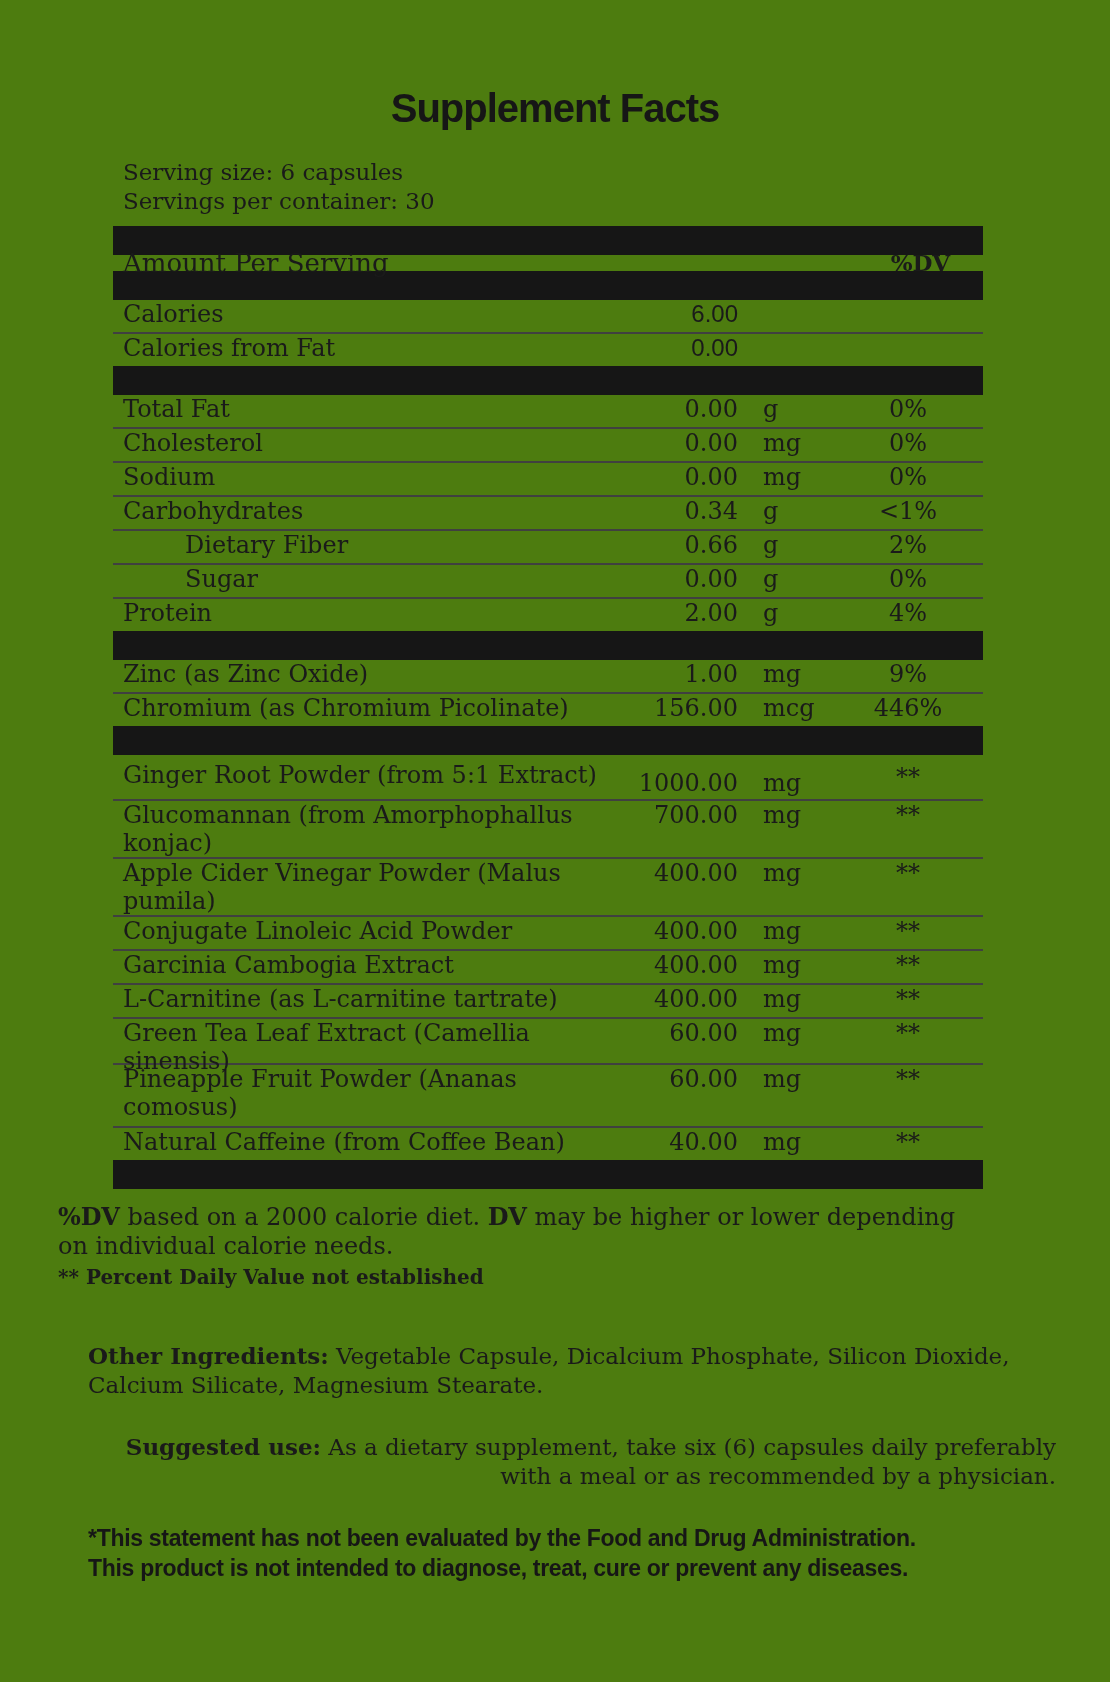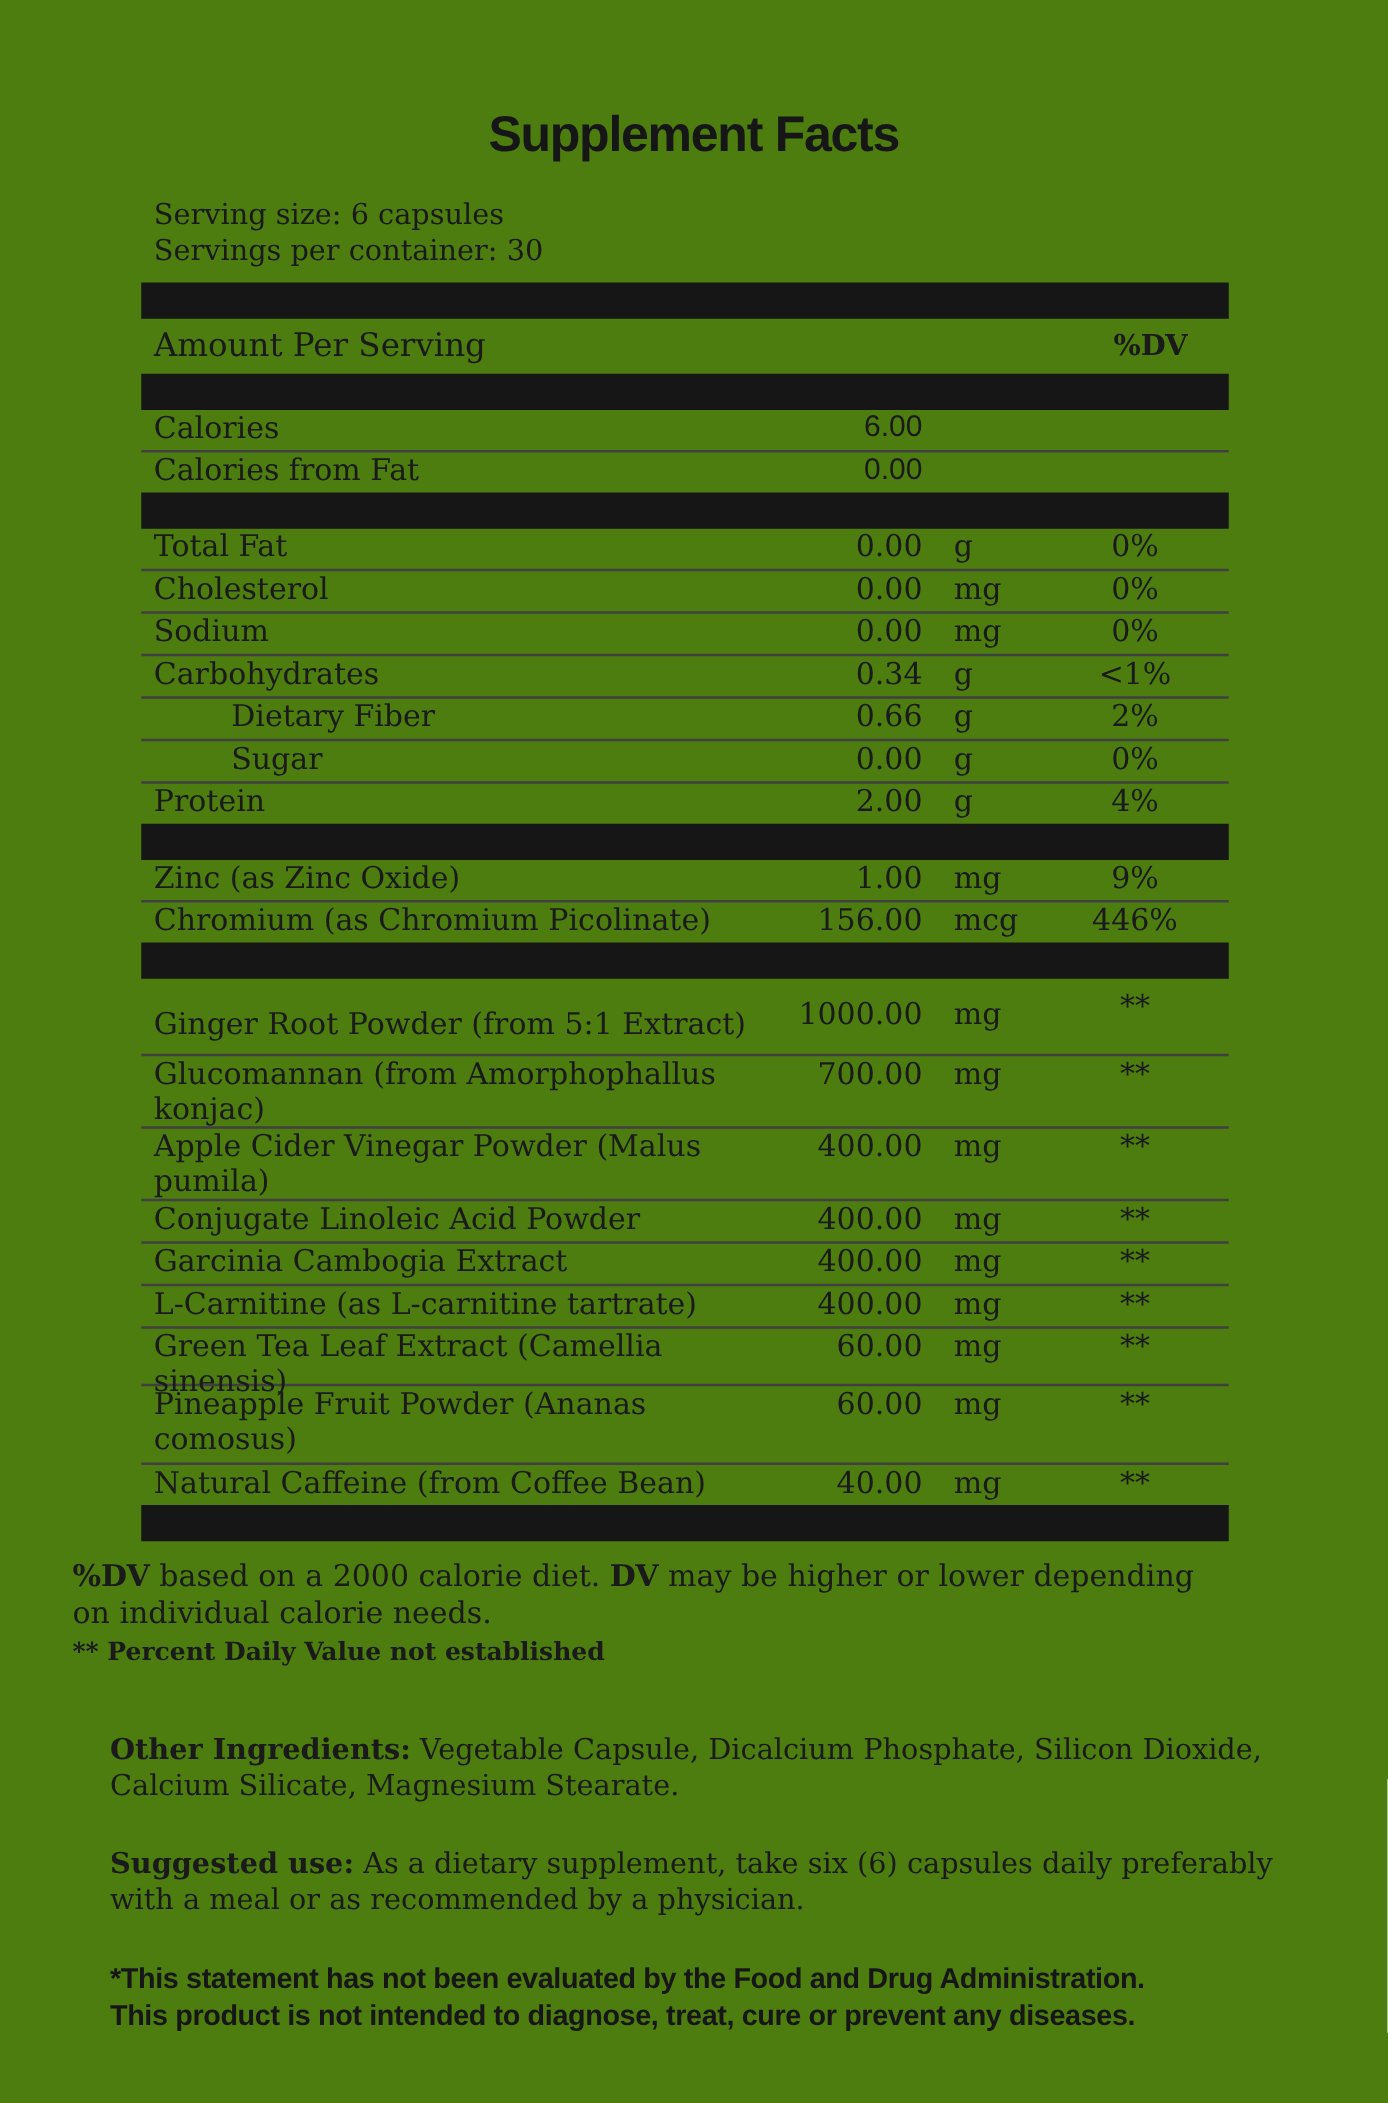--- a/index.html
+++ b/index.html
@@ -34,21 +34,21 @@
     line-height: 1.28;
   }
   .bar {
     height: 29px;
     background: #161616;
   }
   .bar.first { margin-top: 9px; }
   .hrow {
     display: flex;
     align-items: center;
-    height: 44px;
+    height: 16px;
     padding-left: 10px;
   }
   .hrow .h-label { font-size: 26px; }
   .hrow .h-dv {
     margin-left: auto;
     padding-right: 33px;
     font-weight: 700;
     font-size: 23px;
   }
   .row {
@@ -57,21 +57,21 @@
     min-height: 32px;
     font-size: 24px;
   }
   .c-name { flex: 1; padding-left: 10px; }
   .indent .c-name { padding-left: 72px; }
   .c-amt { width: 105px; text-align: right; white-space: nowrap; }
   .c-amt.sans { font-family: "Liberation Sans", sans-serif; }
   .c-unit { width: 95px; padding-left: 25px; box-sizing: border-box; }
   .c-dv { width: 150px; text-align: center; }
   .rule { height: 2px; background: #404040; }
-  .row.xtall { height: 60px; align-items: flex-start; }
+  .row.xtall { height: 44px; align-items: flex-start; }
   .row.xtall .c-name { align-self: flex-end; padding-bottom: 10px; }
   .row.xtall .c-amt, .row.xtall .c-unit { padding-top: 14px; }
   .row.xtall .c-dv { padding-top: 8px; }
   .row.tall { height: 44px; }
   .row.tall2 { height: 61px; }
   .footnote-block {
     margin-left: 58px;
     margin-top: 13px;
     width: 905px;
     font-size: 24px;
@@ -84,21 +84,21 @@
     font-size: 20px;
   }
   .lower {
     margin-left: 88px;
     width: 968px;
     font-size: 23px;
     line-height: 1.26;
   }
   .para { margin: 0; }
   .para.oi { margin-top: 52px; }
-  .para.su { margin-top: 33px; }
+  .para.su { margin-top: 33px; text-align: right; }
   .para b { font-weight: 700; }
   .disclaimer {
     margin: 33px 0 0 0;
     font-family: "Liberation Sans", sans-serif;
     font-weight: 700;
     font-size: 23px;
     line-height: 1.3;
     letter-spacing: -0.3px;
     color: #161616;
   }

